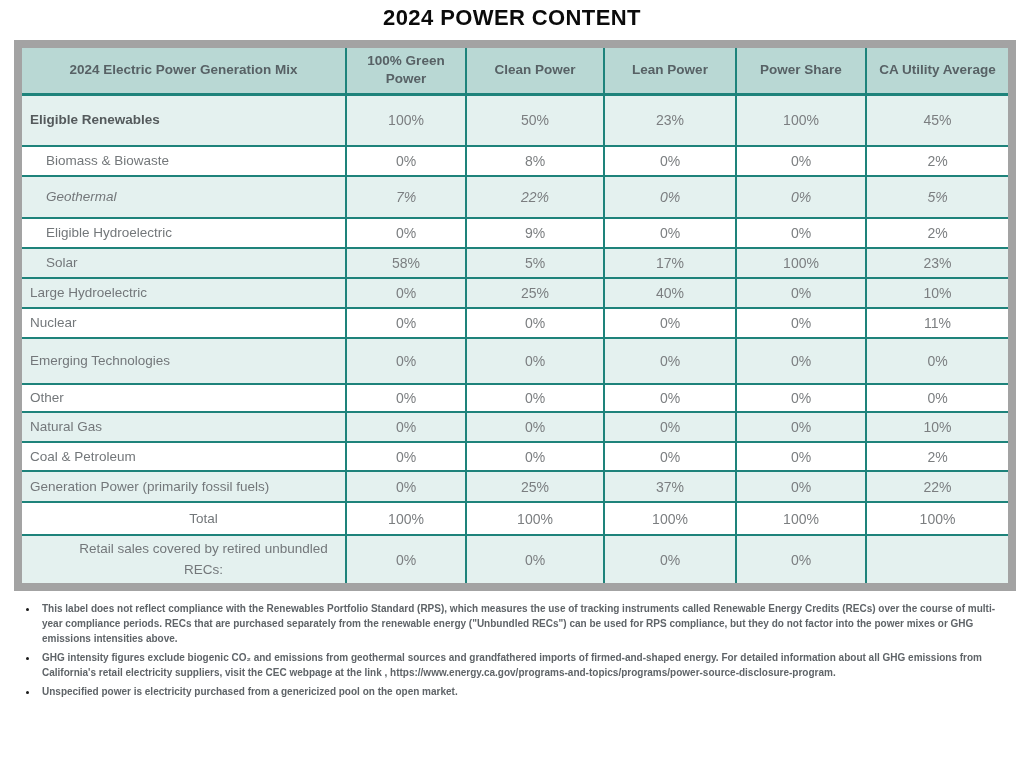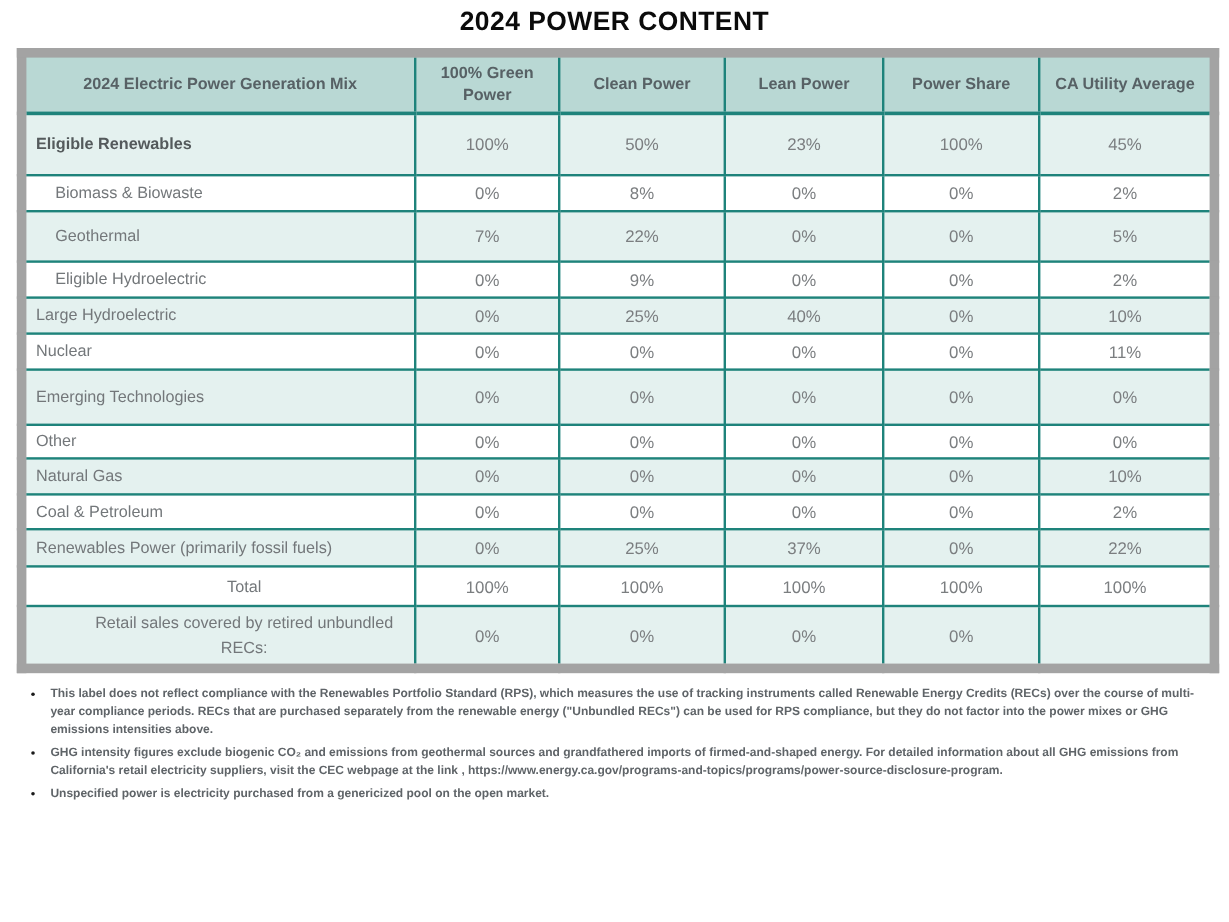--- a/index.html
+++ b/index.html
@@ -114,37 +114,45 @@
           <td class="value-cell">45%</td>
         </tr>
         <tr style="height: 30px;">
           <td class="label-cell indent">Biomass &amp; Biowaste</td>
           <td class="value-cell">0%</td>
           <td class="value-cell">8%</td>
           <td class="value-cell">0%</td>
           <td class="value-cell">0%</td>
           <td class="value-cell">2%</td>
         </tr>
-        <tr class="tint" style="height: 42px;">
+        <tr class="tint" style="height: 42px; font-style: italic;">
           <td class="label-cell indent">Geothermal</td>
           <td class="value-cell">7%</td>
           <td class="value-cell">22%</td>
           <td class="value-cell">0%</td>
           <td class="value-cell">0%</td>
           <td class="value-cell">5%</td>
         </tr>
         <tr style="height: 30px;">
           <td class="label-cell indent">Eligible Hydroelectric</td>
           <td class="value-cell">0%</td>
           <td class="value-cell">9%</td>
           <td class="value-cell">0%</td>
           <td class="value-cell">0%</td>
           <td class="value-cell">2%</td>
         </tr>
         <tr class="tint" style="height: 30px;">
+          <td class="label-cell indent">Solar</td>
+          <td class="value-cell">58%</td>
+          <td class="value-cell">5%</td>
+          <td class="value-cell">17%</td>
+          <td class="value-cell">100%</td>
+          <td class="value-cell">23%</td>
+        </tr>
+        <tr class="tint" style="height: 30px;">
           <td class="label-cell">Large Hydroelectric</td>
           <td class="value-cell">0%</td>
           <td class="value-cell">25%</td>
           <td class="value-cell">40%</td>
           <td class="value-cell">0%</td>
           <td class="value-cell">10%</td>
         </tr>
         <tr style="height: 30px;">
           <td class="label-cell">Nuclear</td>
           <td class="value-cell">0%</td>
@@ -179,21 +187,21 @@
         </tr>
         <tr style="height: 29px;">
           <td class="label-cell">Coal &amp; Petroleum</td>
           <td class="value-cell">0%</td>
           <td class="value-cell">0%</td>
           <td class="value-cell">0%</td>
           <td class="value-cell">0%</td>
           <td class="value-cell">2%</td>
         </tr>
         <tr class="tint" style="height: 31px;">
-          <td class="label-cell">Renewables Power (primarily fossil fuels)</td>
+          <td class="label-cell">Generation Power (primarily fossil fuels)</td>
           <td class="value-cell">0%</td>
           <td class="value-cell">25%</td>
           <td class="value-cell">37%</td>
           <td class="value-cell">0%</td>
           <td class="value-cell">22%</td>
         </tr>
         <tr style="height: 33px;">
           <td class="label-cell center">Total</td>
           <td class="value-cell">100%</td>
           <td class="value-cell">100%</td>

